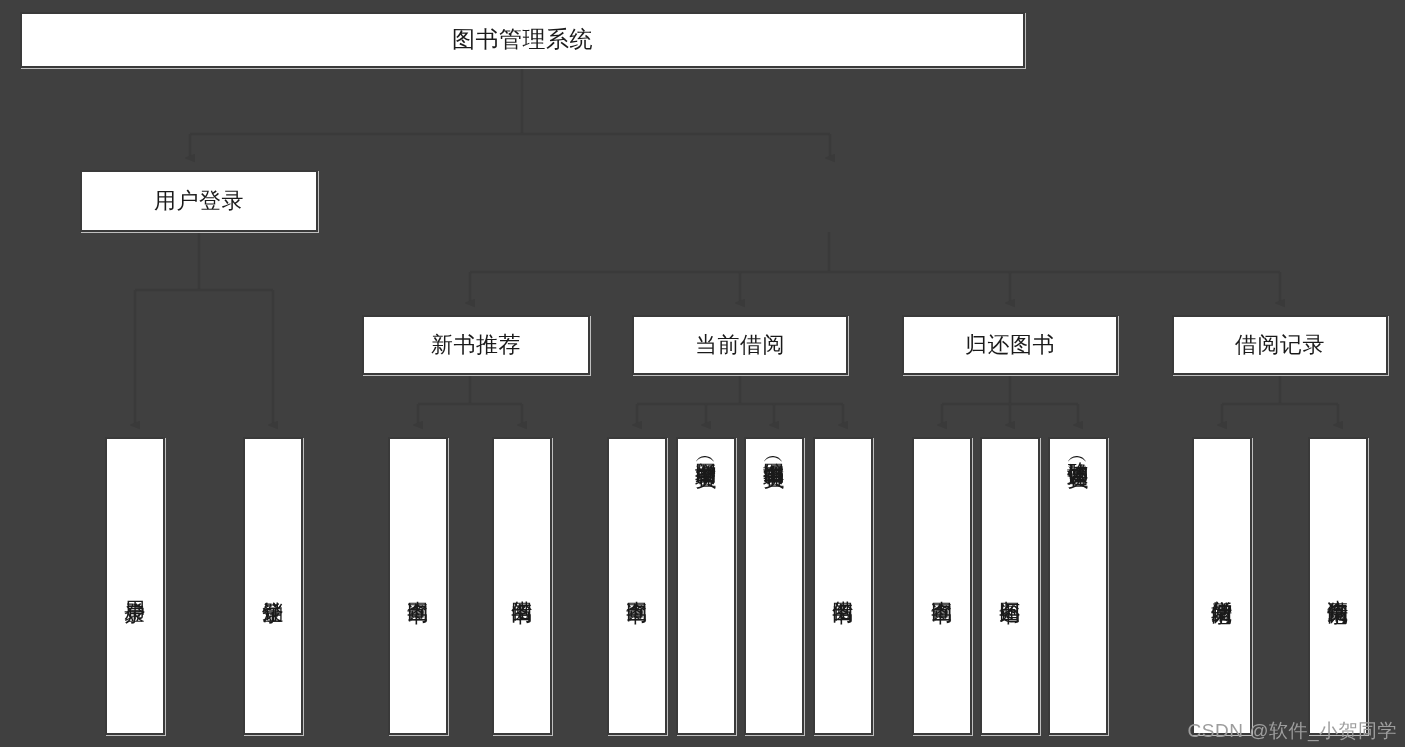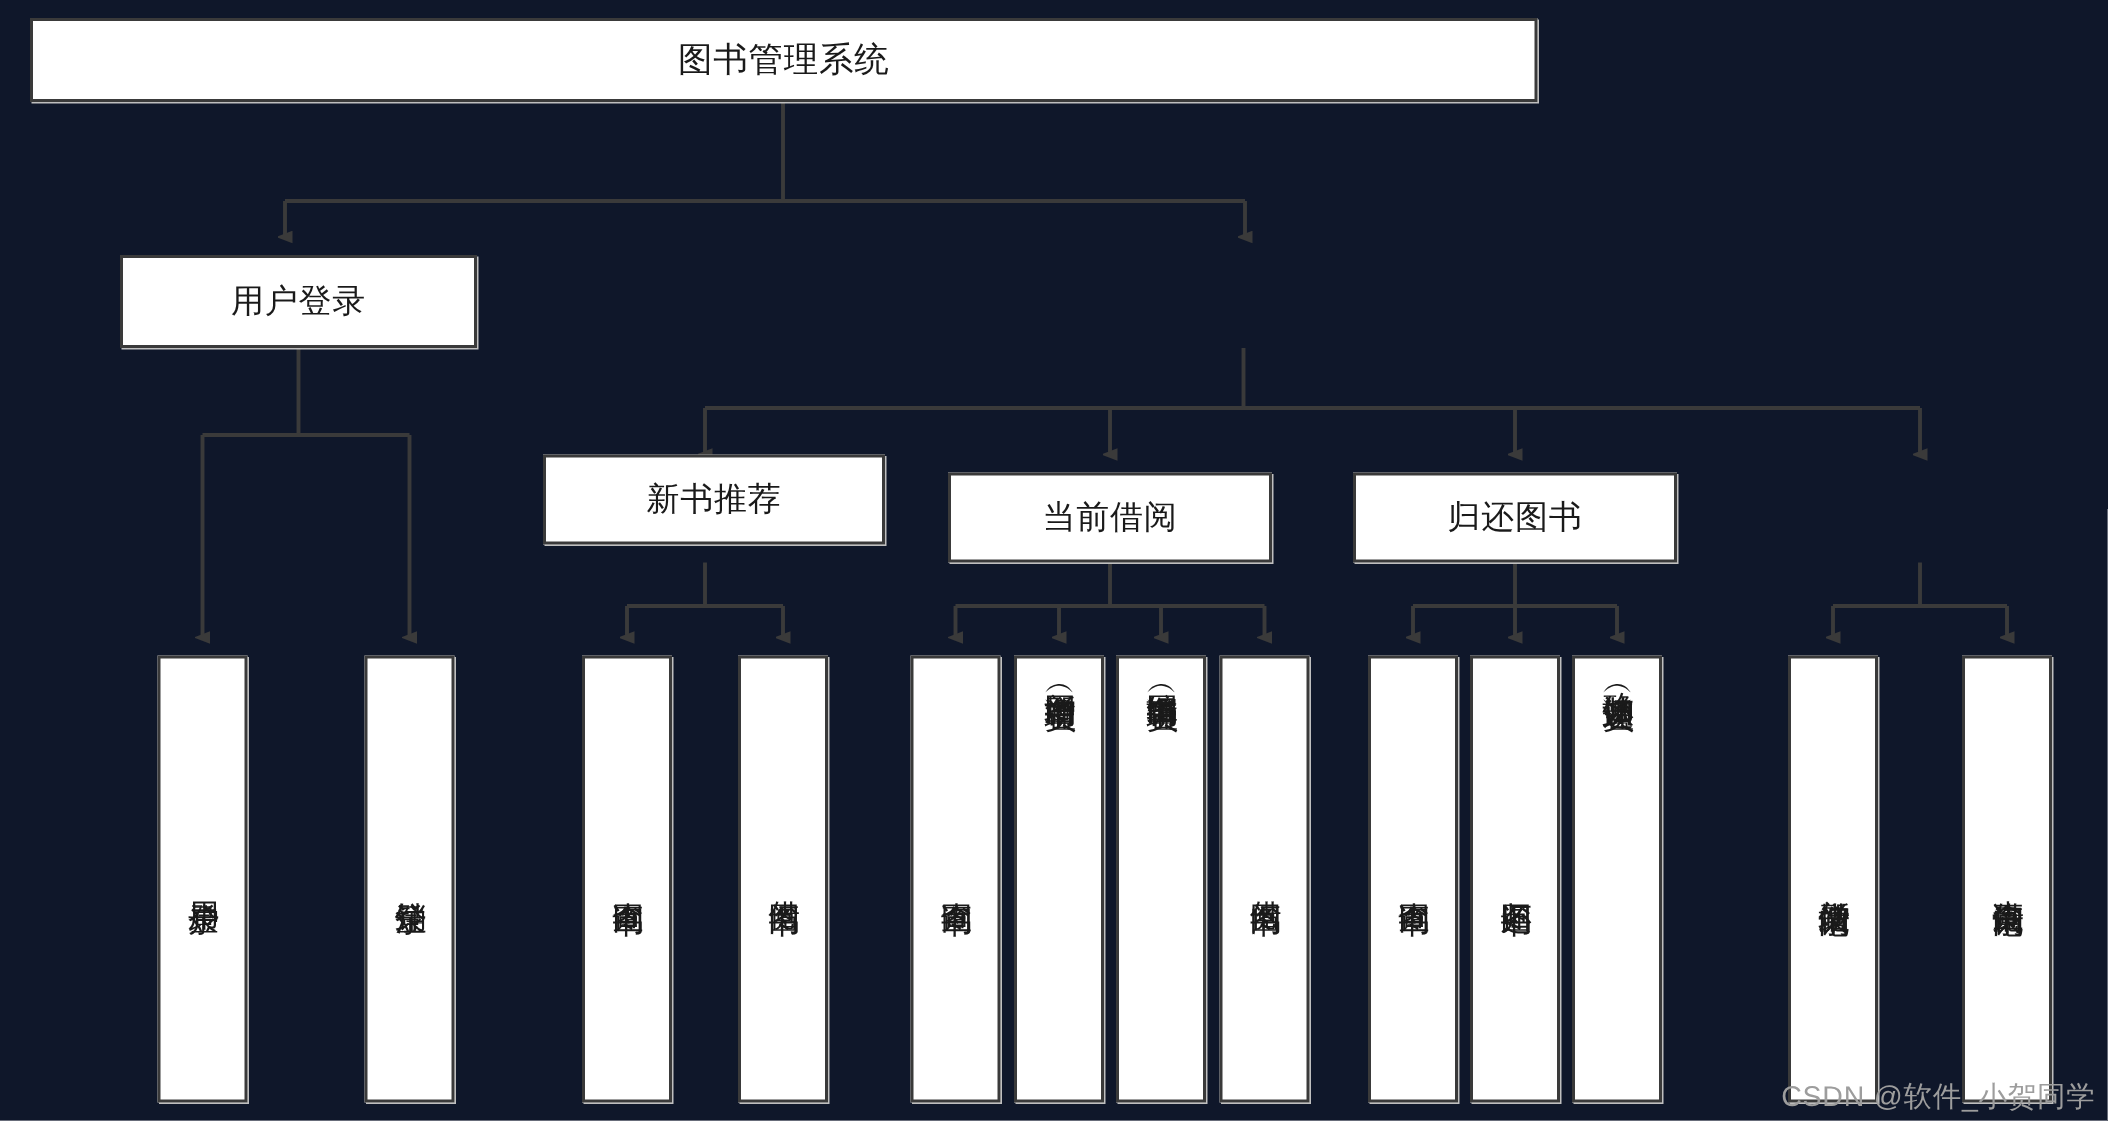--- a/index.html
+++ b/index.html
@@ -10,21 +10,21 @@
   body {
     width: 1405px;
     height: 747px;
     font-family: "Liberation Sans", "DejaVu Sans", sans-serif;
     overflow: hidden;
   }
   #diagram-root {
     position: relative;
     width: 1405px;
     height: 747px;
-    background: #0f172a;
+    background: #404040;
   }
   svg#diagram-canvas {
     position: absolute;
     left: 0;
     top: 0;
     width: 1405px;
     height: 747px;
     display: block;
   }
   .node-box {
@@ -142,29 +142,32 @@
   </svg>
 
   <div class="node-box root" style="left:20px; top:12px; width:1005px; height:56px;">
     <span class="node-label-h">图书管理系统</span>
   </div>
 
   <div class="node-box" style="left:80px; top:170px; width:238px; height:62px;">
     <span class="node-label-h">用户登录</span>
   </div>
 
-  <div class="node-box" style="left:362px; top:303px; width:228px; height:60px;align-items:center;">
+  <div class="node-box" style="left:362px; top:315px; width:228px; height:60px;align-items:center;">
     <span class="node-label-h">新书推荐</span>
   </div>
   <div class="node-box" style="left:632px; top:315px; width:216px; height:60px;">
     <span class="node-label-h">当前借阅</span>
   </div>
   <div class="node-box" style="left:902px; top:315px; width:216px; height:60px;">
     <span class="node-label-h">归还图书</span>
   </div>
+  <div class="node-box" style="left:1172px; top:315px; width:216px; height:60px;">
+    <span class="node-label-h">借阅记录</span>
+  </div>
 
   <div class="leaf-box centered" style="left:105px; top:437px; width:60px; height:298px;">
     <span class="node-label-v">用户登录</span>
   </div>
   <div class="leaf-box centered" style="left:243px; top:437px; width:60px; height:298px;">
     <span class="node-label-v">注销登录</span>
   </div>
 
   <div class="leaf-box centered" style="left:388px; top:437px; width:60px; height:298px;">
     <span class="node-label-v">查询图书</span>

